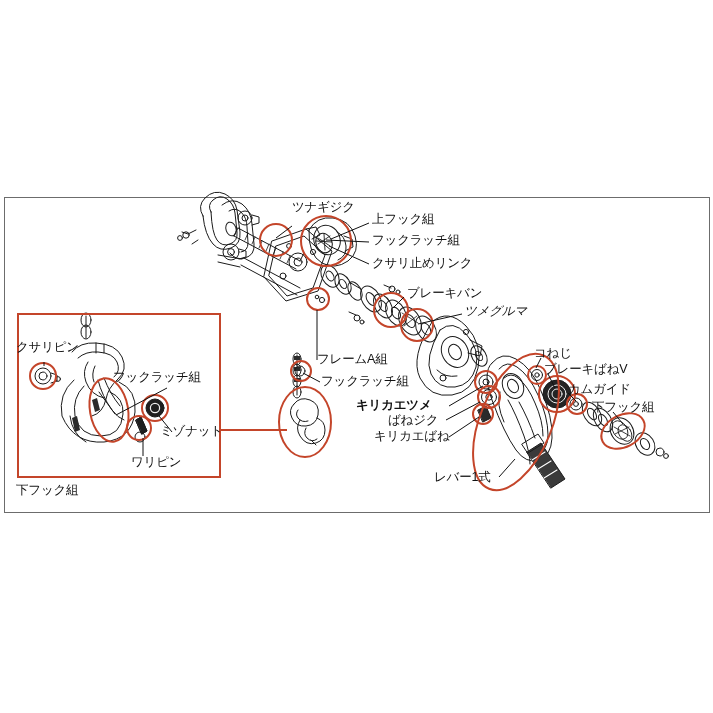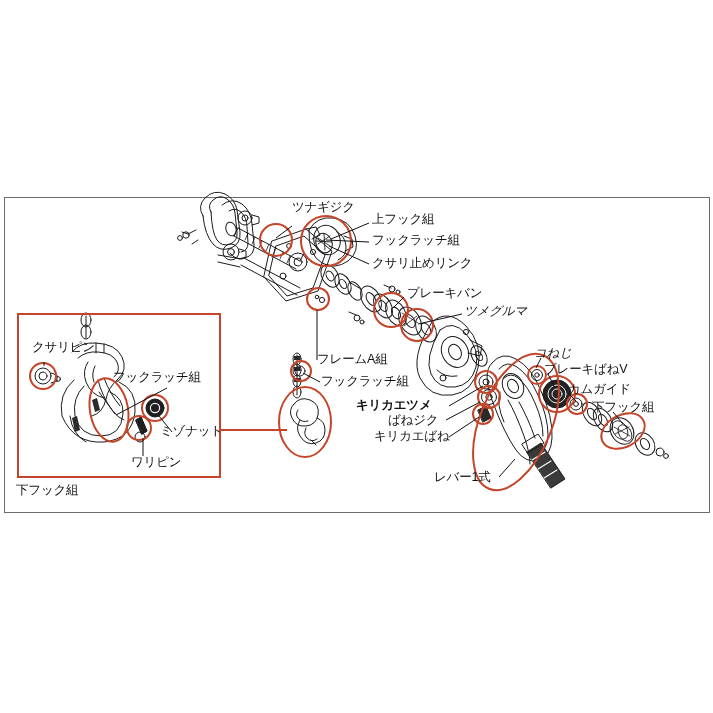--- a/index.html
+++ b/index.html
@@ -325,25 +325,25 @@
   <div class="lbl" style="left:372px;top:212px;">上フック組</div>
   <div class="lbl" style="left:372px;top:233px;">フックラッチ組</div>
   <div class="lbl" style="left:372px;top:256px;">クサリ止めリンク</div>
   <div class="lbl" style="left:407px;top:286px;">ブレーキバン</div>
   <div class="lbl" style="left:464px;top:304px;font-style:italic;">ツメグルマ</div>
   <div class="lbl" style="left:317px;top:352px;">フレームA組</div>
   <div class="lbl" style="left:321px;top:374px;">フックラッチ組</div>
   <div class="lbl" style="left:356px;top:398px;font-weight:bold;">キリカエツメ</div>
   <div class="lbl" style="left:388px;top:413px;">ばねジク</div>
   <div class="lbl" style="left:374px;top:429px;font-family:Liberation Serif, serif;">キリカエばね</div>
-  <div class="lbl" style="left:534px;top:346px;font-style:italic;">コねじ</div>
+  <div class="lbl" style="left:534px;top:346px;">コねじ</div>
   <div class="lbl" style="left:544px;top:362px;">ブレーキばねV</div>
   <div class="lbl" style="left:556px;top:382px;margin-left:12px;">カムガイド</div>
   <div class="lbl" style="left:592px;top:400px;">下フック組</div>
   <div class="lbl" style="left:434px;top:470px;">レバー1式</div>
 
-  <div class="lbl" style="left:16px;top:340px;margin-left:16px;">クサリピン</div>
+  <div class="lbl" style="left:16px;top:340px;">クサリピン</div>
   <div class="lbl" style="left:113px;top:370px;">フックラッチ組</div>
   <div class="lbl" style="left:160px;top:424px;">ミゾナット</div>
   <div class="lbl" style="left:131px;top:455px;">ワリピン</div>
   <div class="lbl" style="left:16px;top:483px;">下フック組</div>
 
 </div>
 
 </body></html>

